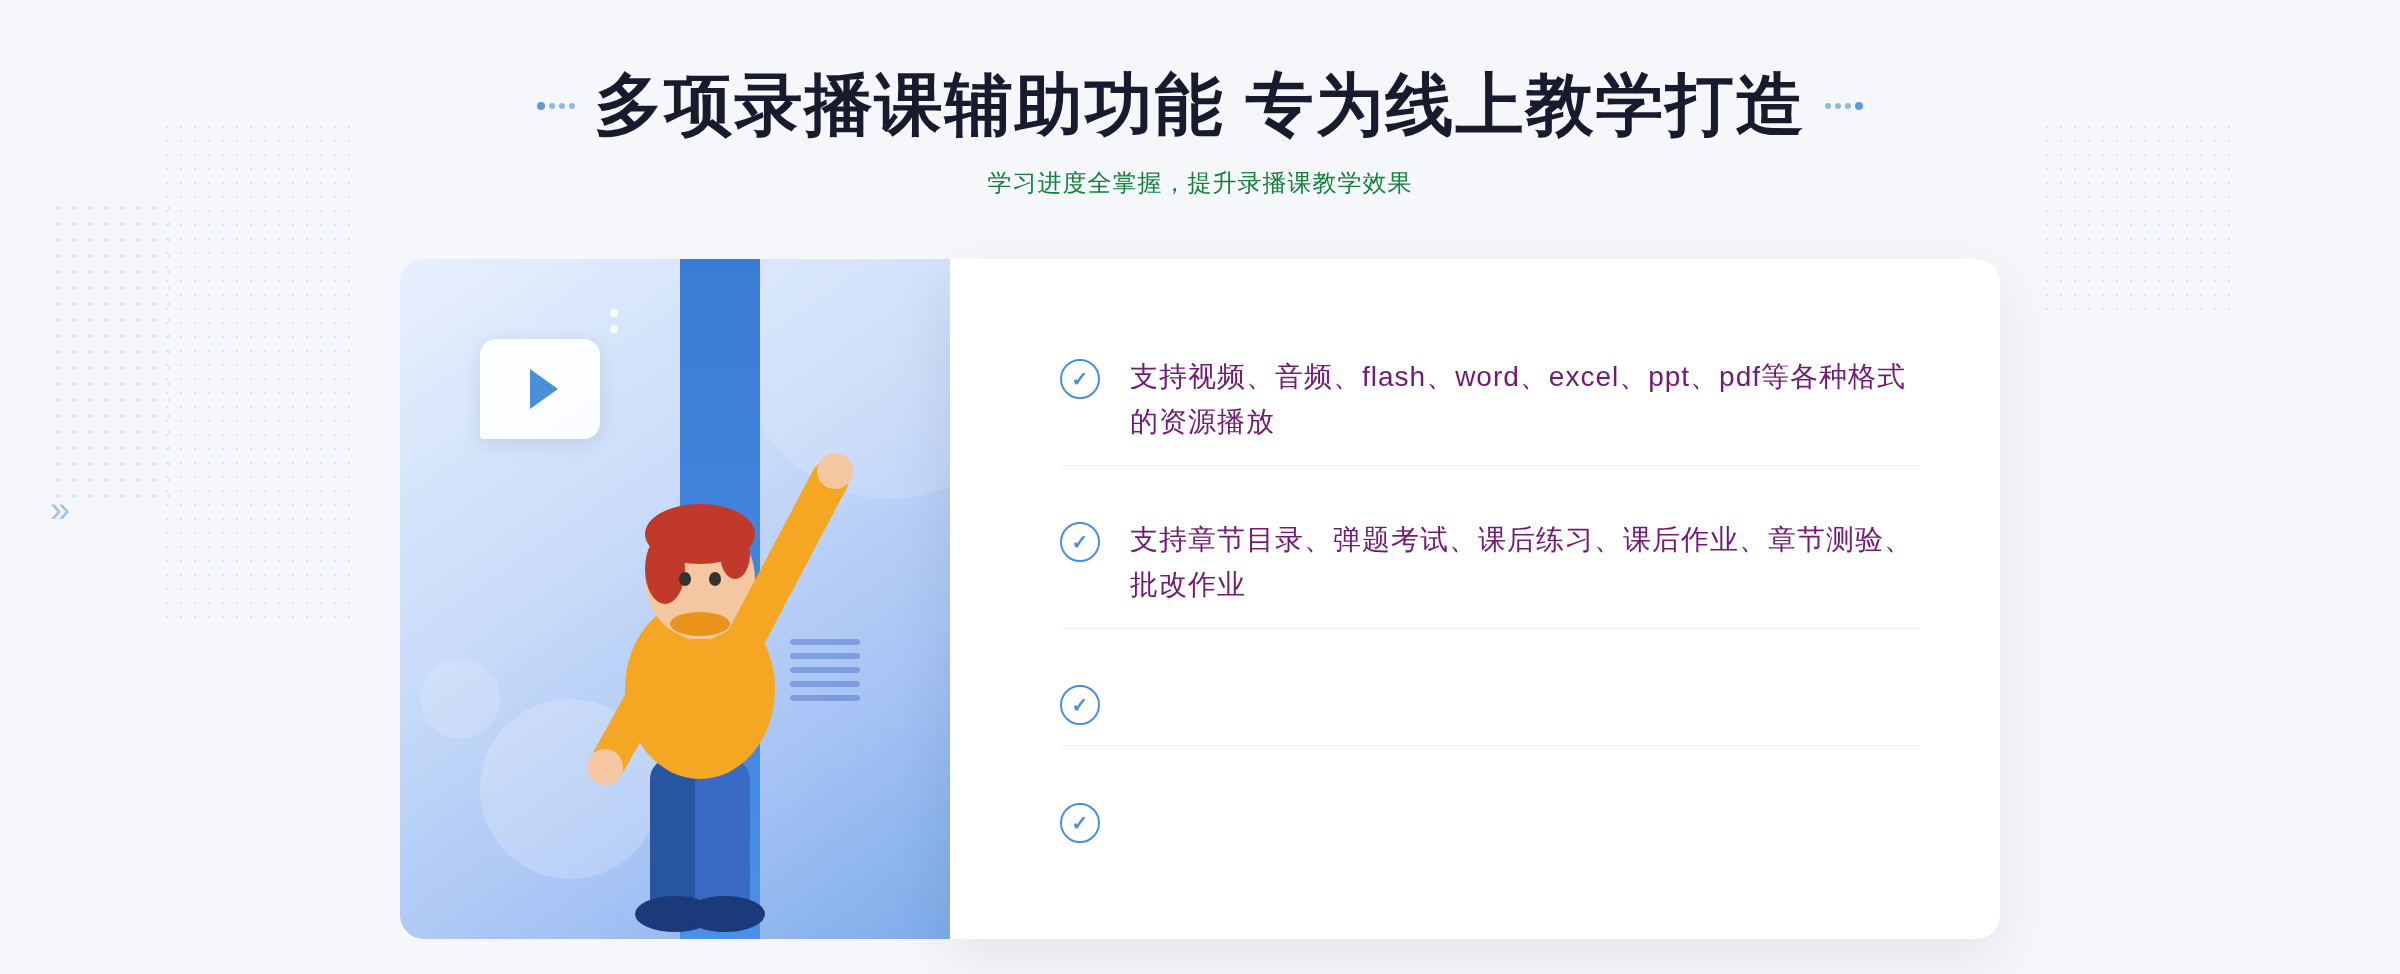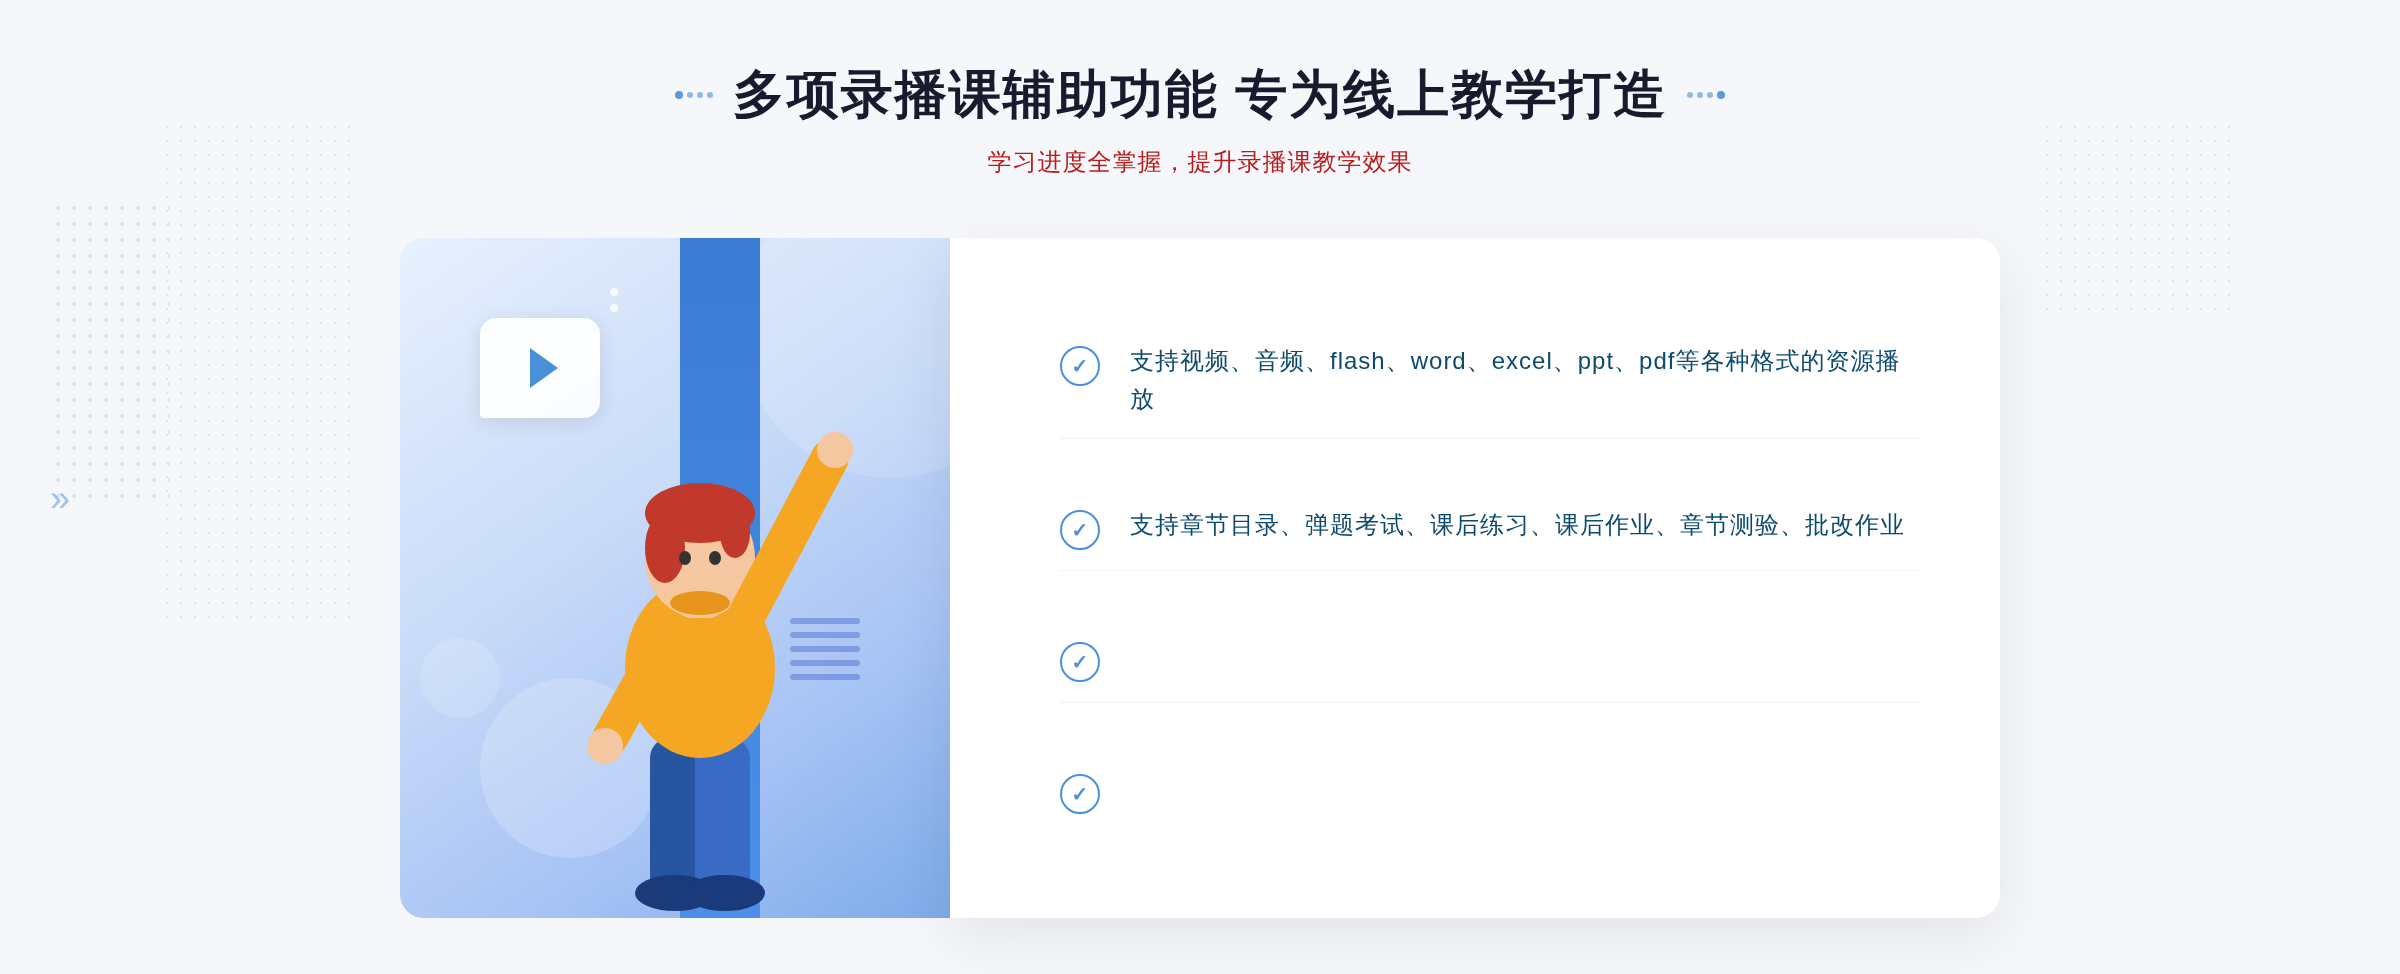--- a/index.html
+++ b/index.html
@@ -94,29 +94,29 @@
       opacity: 0.6;
     }
 
     .title-dots .big {
       width: 8px;
       height: 8px;
       opacity: 0.9;
     }
 
     .main-title {
-      font-size: 52px;
+      font-size: 68px;
       font-weight: 700;
       color: #1a1a2e;
       letter-spacing: 2px;
     }
 
     .subtitle {
       font-size: 24px;
-      color: #b91c1c;
+      color: #15803d;
       font-weight: 400;
       letter-spacing: 1px;
     }
 
     
     .main-content {
       display: flex;
       align-items: stretch;
       width: 1600px;
       position: relative;
@@ -295,22 +295,22 @@
     }
 
     .check-mark {
       color: #4a90d9;
       font-size: 20px;
       font-weight: 700;
       line-height: 1;
     }
 
     .feature-text {
-      font-size: 24px;
-      color: #0c4a6e;
+      font-size: 28px;
+      color: #701a75;
       line-height: 1.6;
       letter-spacing: 1px;
     }
 
     
     .left-arrows {
       position: absolute;
       left: 50px;
       top: 50%;
       transform: translateY(-50%);

